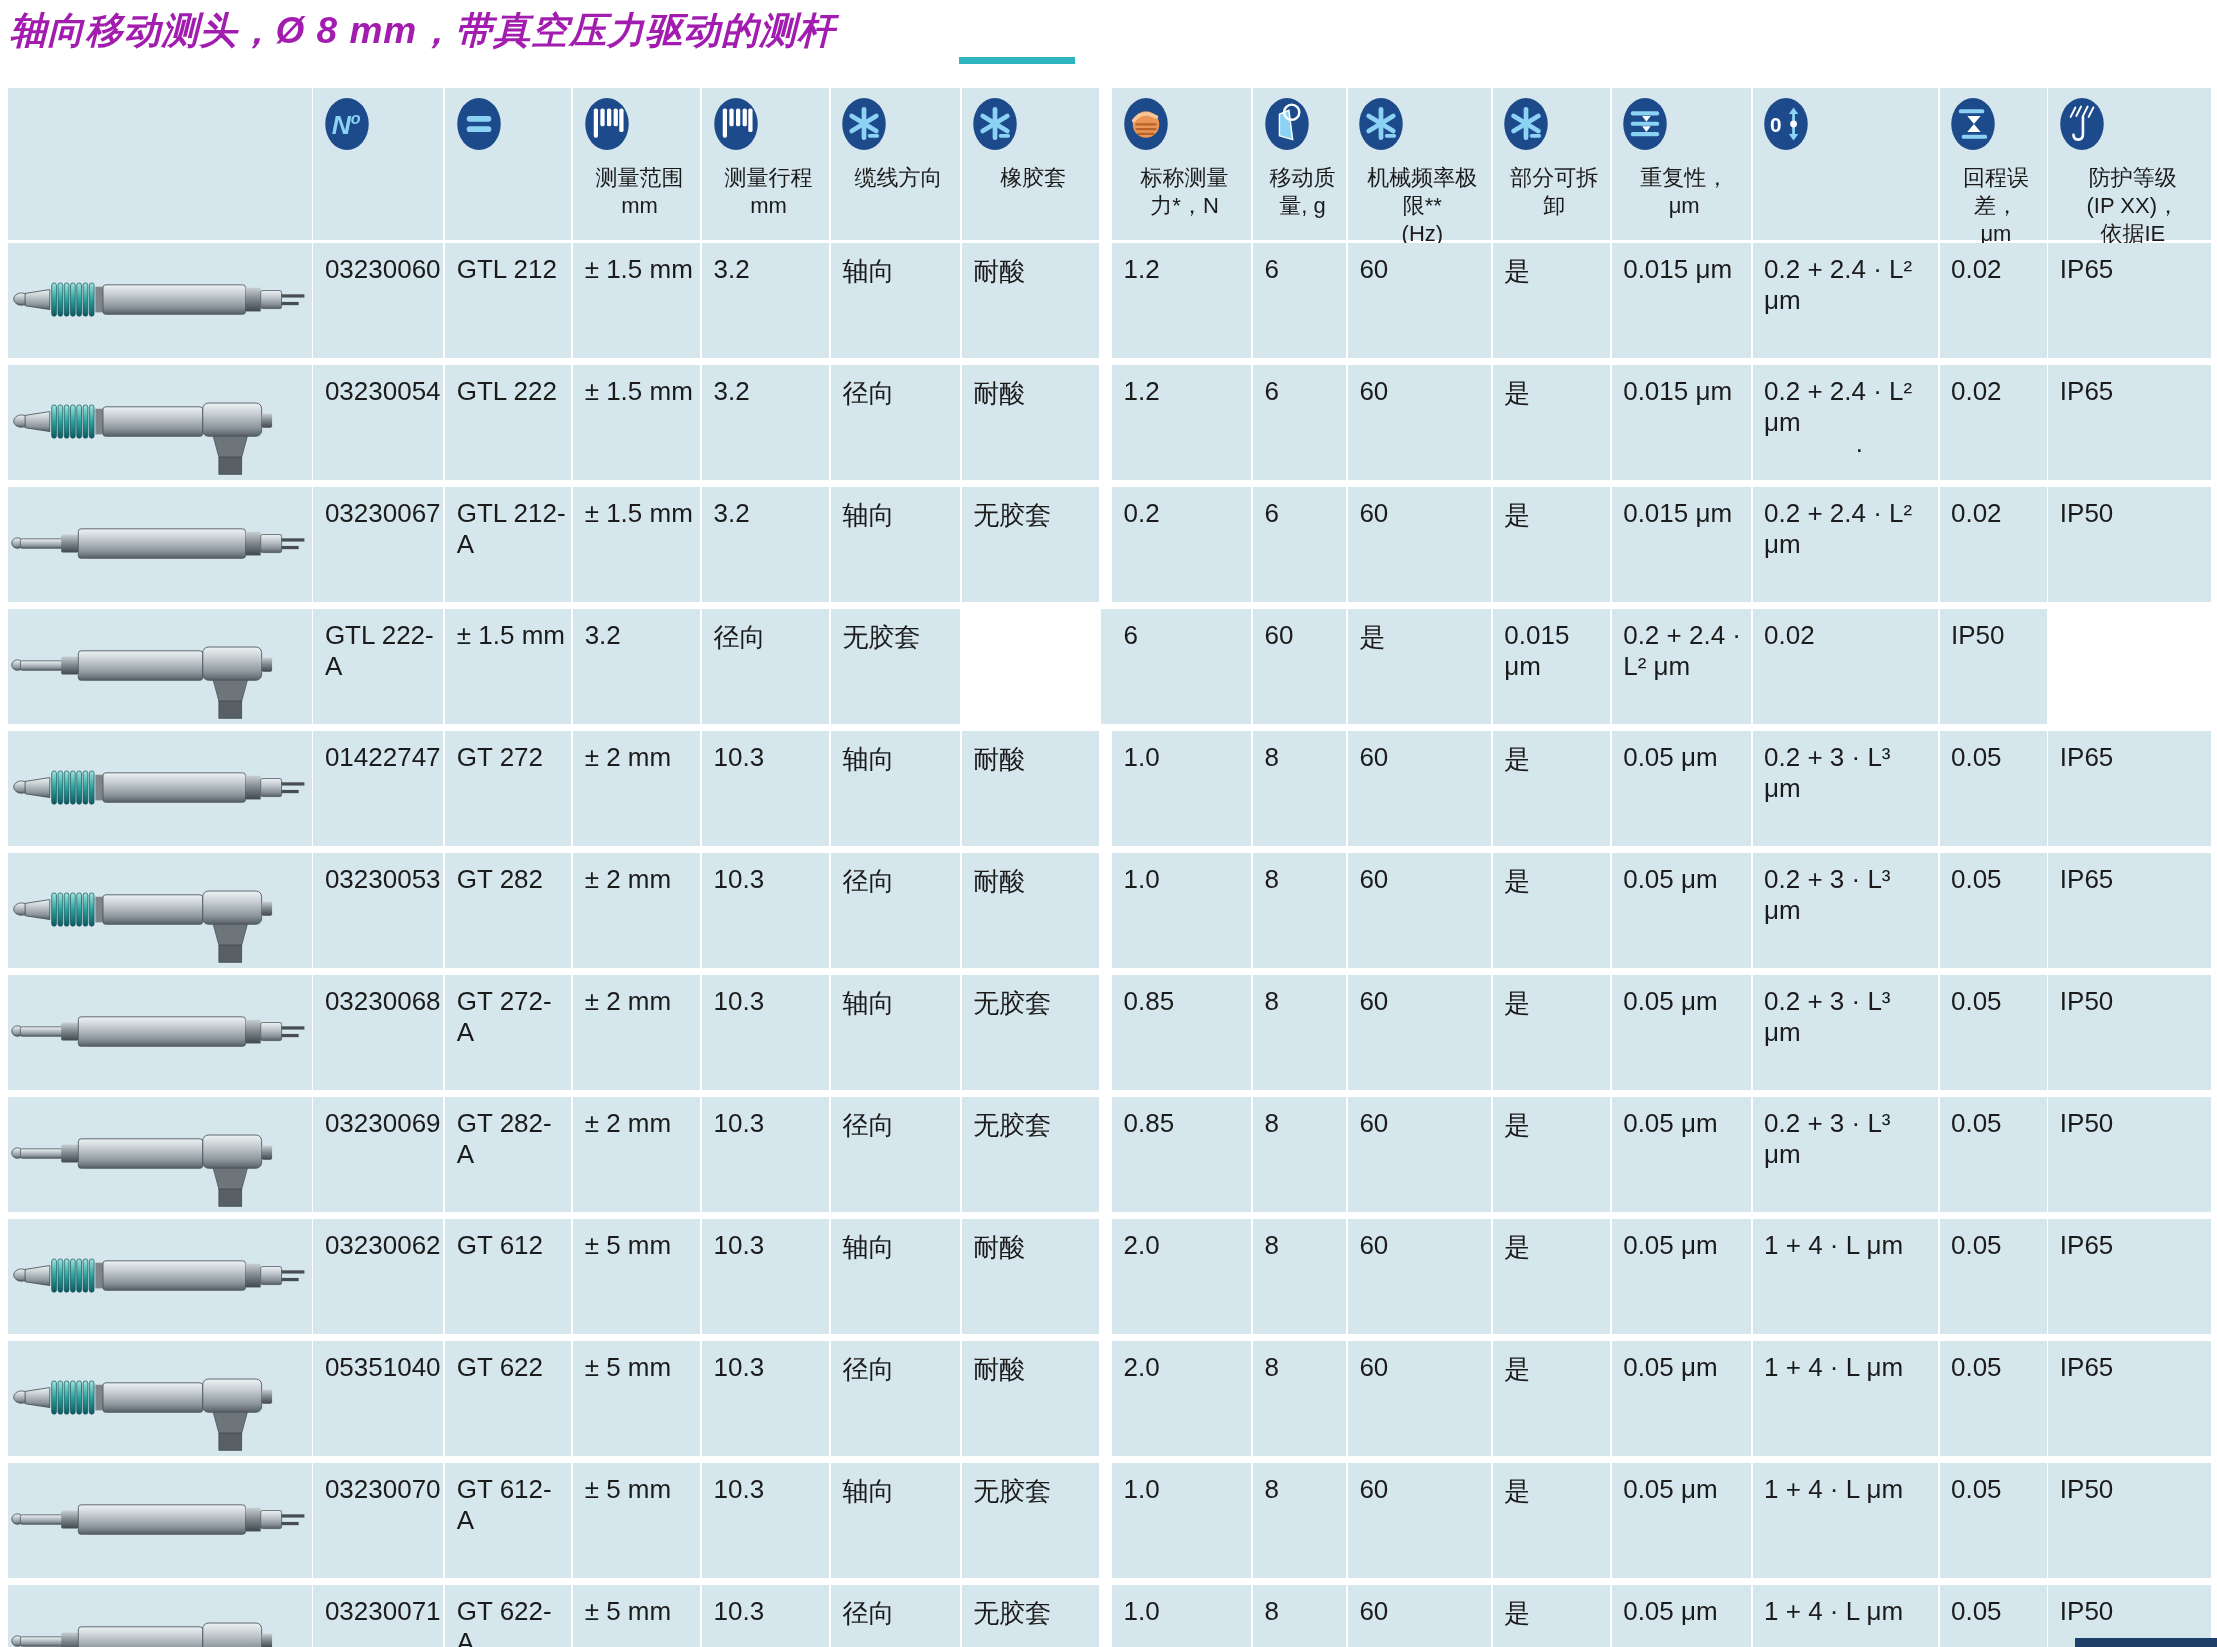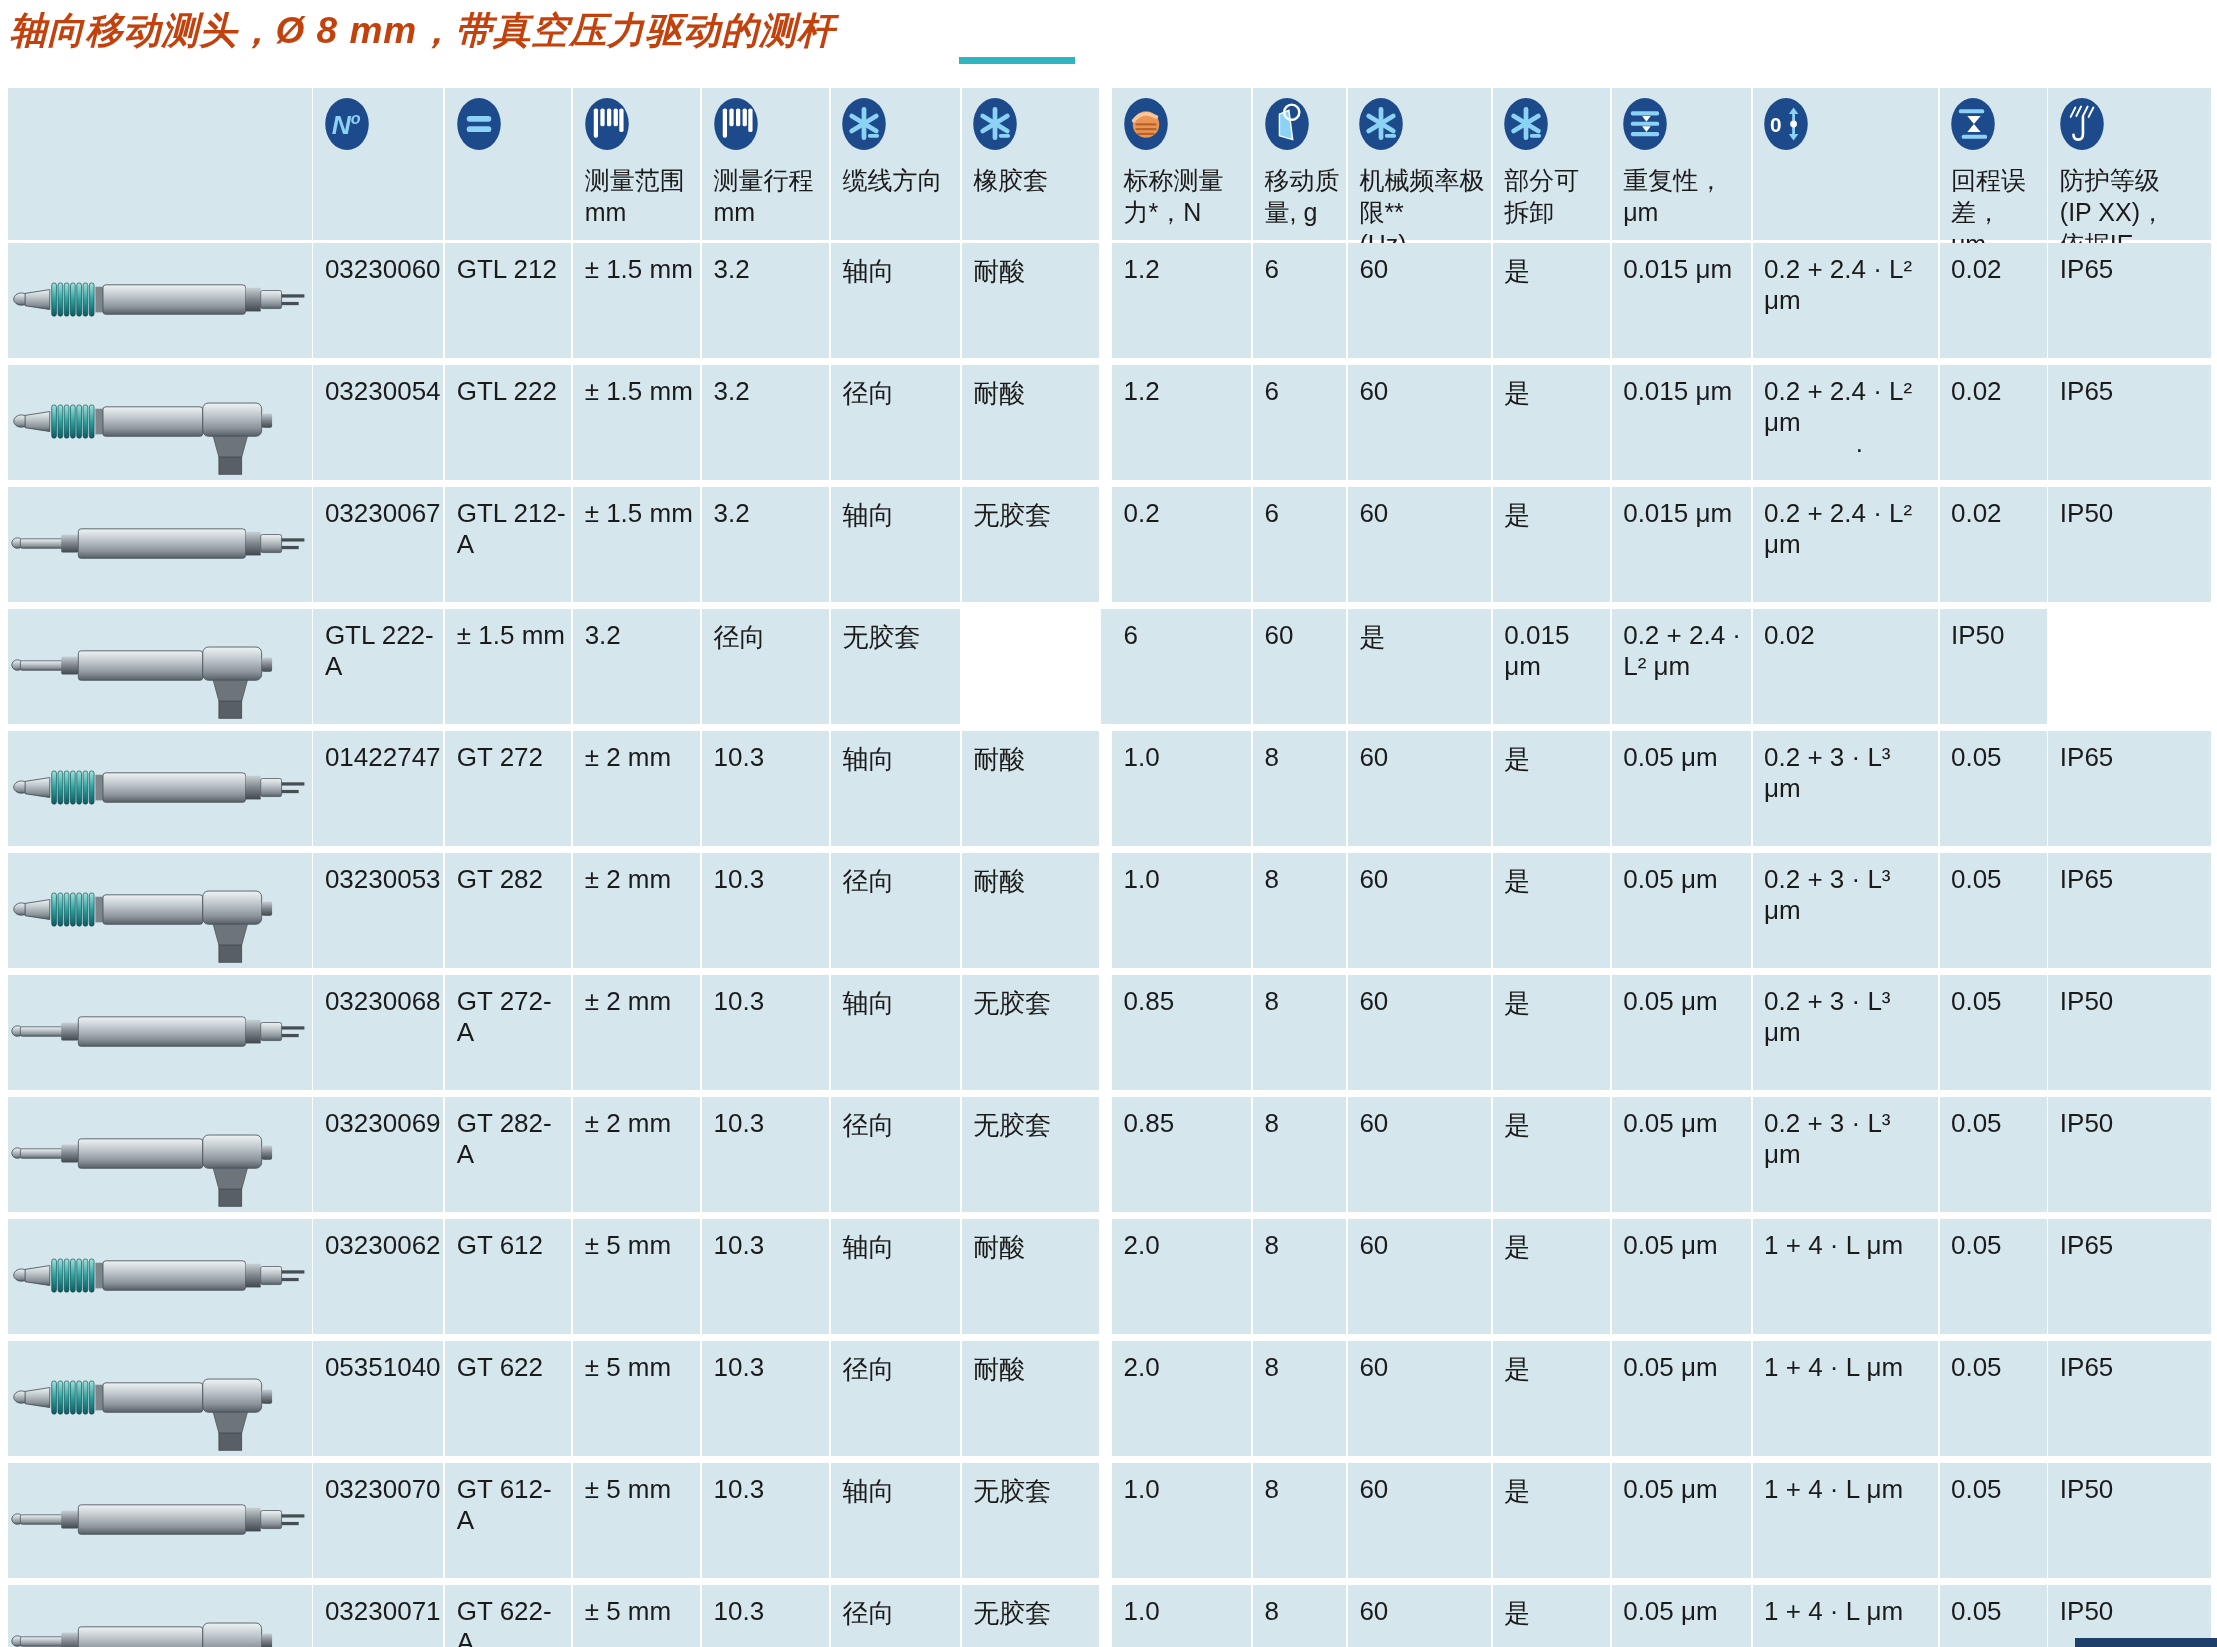--- a/index.html
+++ b/index.html
@@ -3,21 +3,21 @@
 <meta charset="utf-8">
 <style>
   html,body{margin:0;padding:0;}
   body{
     width:2218px;height:1647px;position:relative;background:#ffffff;
     font-family:"Liberation Sans","DejaVu Sans",sans-serif;color:#1b1b1b;
     overflow:hidden;
   }
   .title{
     position:absolute;left:9.5px;top:5.7px;
-    font-size:37px;font-weight:bold;font-style:italic;color:#c2410c;
+    font-size:37px;font-weight:bold;font-style:italic;color:#a21caf;
     letter-spacing:1px;white-space:nowrap;
   }
   .accent-top{
     position:absolute;left:959px;top:57px;width:116px;height:6.7px;
   }
   .accent-bottom{
     position:absolute;right:0;bottom:0;width:143px;height:9.5px;
   }
   .table-wrap{
     position:absolute;left:7.6px;top:88px;width:2210px;height:1559px;
@@ -27,21 +27,21 @@
     display:grid;
     grid-template-columns:304px 130px 126px 127px 127px 129px 137px 9.5px 139px 93px 143px 117px 139px 185px 107px 163px;
     column-gap:1.9px;
   }
   .hrow{margin-bottom:2.9px;}
   .hcell{
     background:#d6e6ed;height:152px;box-sizing:border-box;
     padding:9.5px 5.7px 0 11.4px;
   }
   .hcell .hlabel{
-    margin-top:11.4px;font-size:25px;line-height:1.28;white-space:pre-line;
+    margin-top:11.4px;font-size:22px;line-height:1.28;white-space:pre-line;text-align:center;
   }
   .vsep{background:#ffffff;height:100%;}
   .row{margin-bottom:7px;}
   .cell{
     background:#d6e6ed;height:115px;box-sizing:border-box;
     padding:11.4px 5.7px 0 11.4px;font-size:26px;
   }
   .img-cell{padding:0;display:flex;align-items:center;}
   .lin-note{font-size:26px;margin-left:91px;line-height:0.9;}
   .icon-wrap{display:inline-block;}

